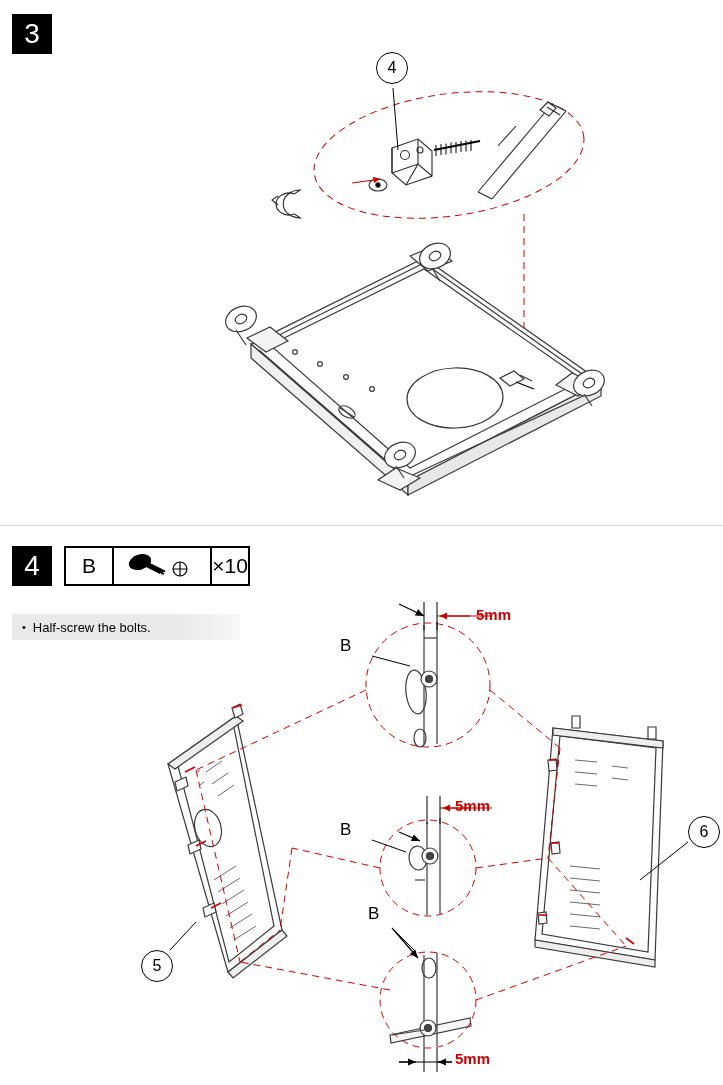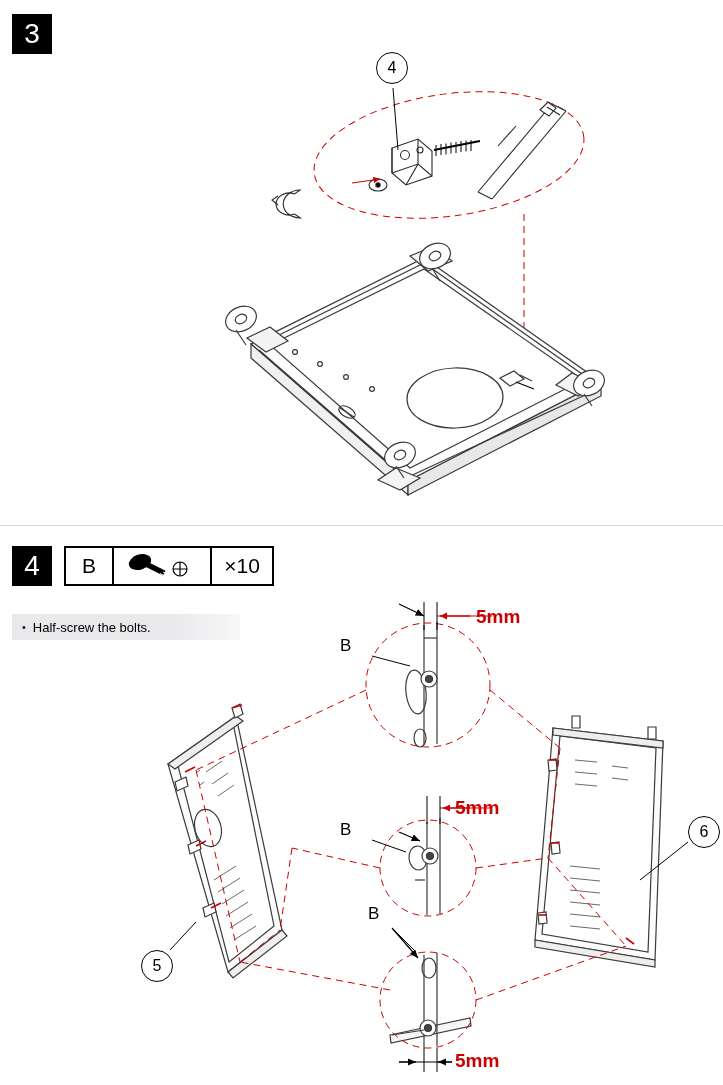--- a/index.html
+++ b/index.html
@@ -50,21 +50,21 @@
   .parts-cell {
     display: flex;
     align-items: center;
     justify-content: center;
     border-right: 2px solid #000;
     box-sizing: border-box;
   }
   .parts-cell:last-child { border-right: none; }
   .cell-label { width: 48px; font-size: 21px; }
   .cell-icon  { width: 98px; position: relative; }
-  .cell-count { width: 60px; font-size: 21px; }
+  .cell-count { width: 36px; font-size: 21px; }
 
   
   .bolt-icon { display: block; }
 
   
   .instruction {
     position: absolute;
     left: 12px;
     top: 614px;
     width: 228px;
@@ -105,21 +105,21 @@
     color: #000;
   }
 
   .letter-label {
     position: absolute;
     font-size: 17px;
     color: #000;
   }
   .dim-label {
     position: absolute;
-    font-size: 19px;
+    font-size: 15px;
     color: #cc0000;
     font-weight: bold;
     text-align: right;
   }
 
   svg.art {
     position: absolute;
     left: 0;
     top: 0;
     width: 723px;

